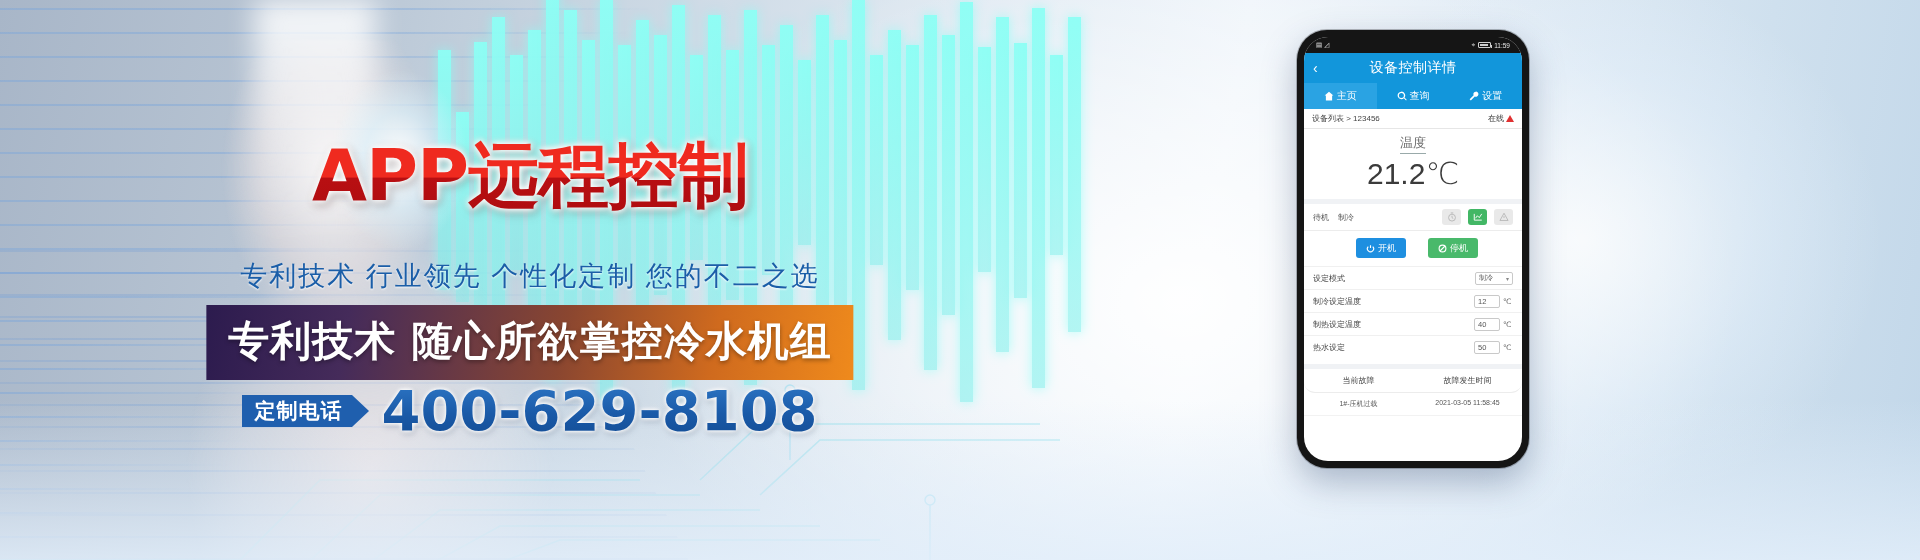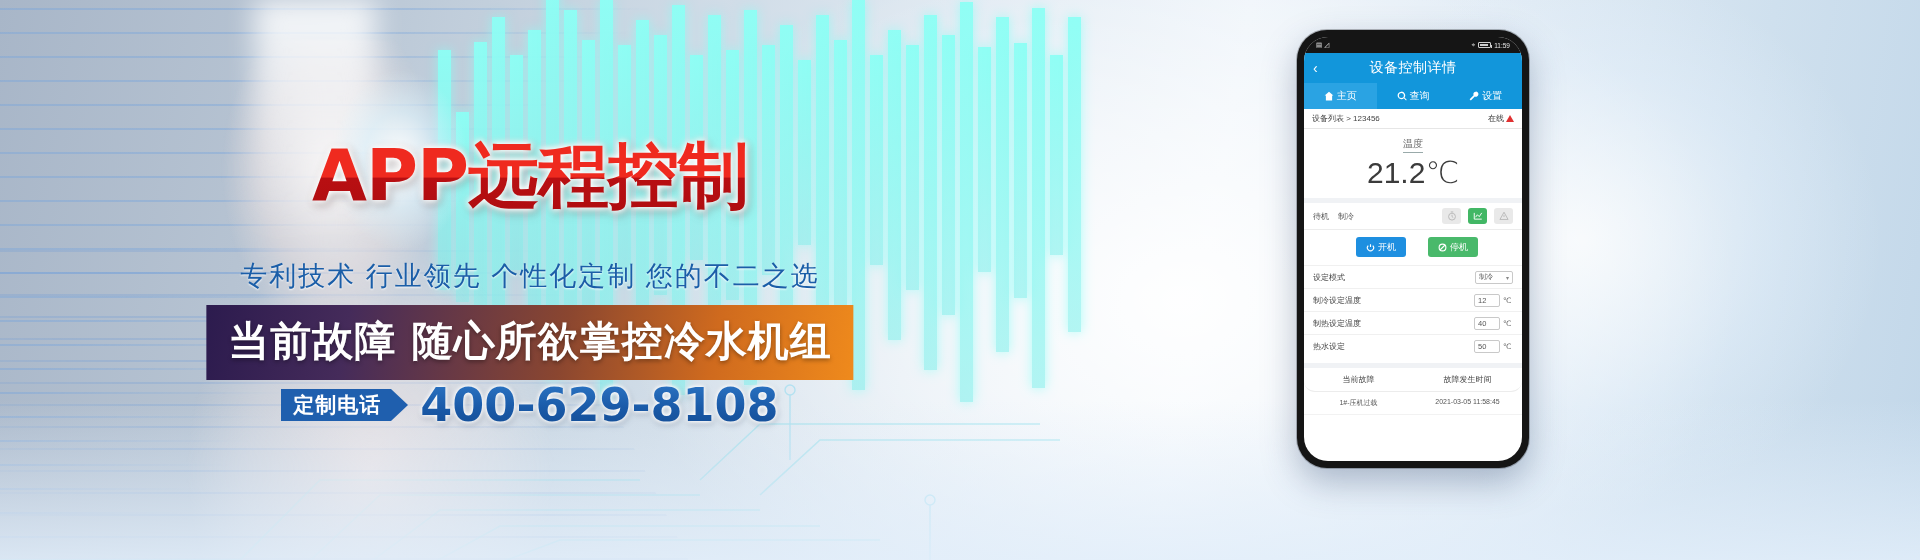--- a/index.html
+++ b/index.html
@@ -155,21 +155,21 @@
   }
   .tag-arrow {
     width: 0; height: 0;
     border-top: 16px solid transparent;
     border-bottom: 16px solid transparent;
     border-left: 17px solid #1f5fae;
     margin-right: 12px;
   }
   .tel {
     font-family: "DejaVu Sans", "Liberation Sans", sans-serif;
-    font-size: 46px;
+    font-size: 56px;
     font-weight: 700;
     letter-spacing: 0px;
     color: #1d5eb0;
     background: linear-gradient(to bottom, #2f79c8 0%, #1a5aa8 55%, #134b92 100%);
     -webkit-background-clip: text; background-clip: text;
     -webkit-text-fill-color: transparent;
     filter: drop-shadow(0 0 2px #fff) drop-shadow(0 0 2px #fff) drop-shadow(1px 2px 2px rgba(40,60,90,0.25));
   }
 
   
@@ -219,21 +219,21 @@
 
   .crumbbar {
     display: flex; align-items: center; justify-content: space-between;
     padding: 4px 8px; font-size: 8px; color: #444;
     border-bottom: 1px solid #e6e6e6; background: #fff;
   }
   .crumbbar .online { display:flex; align-items:center; gap:2px; color:#333; }
   .warn-tri { width: 0; height: 0; border-left: 4px solid transparent; border-right: 4px solid transparent; border-bottom: 7px solid #e03131; }
 
   .readout { text-align: center; padding: 4px 0 8px; background:#fff; }
-  .readout .lbl { font-size: 10px; color: #6b6b6b; border-bottom: 1px solid #9aa; display:inline-block; padding-bottom:1px;}
+  .readout .lbl { font-size: 13px; color: #6b6b6b; border-bottom: 1px solid #9aa; display:inline-block; padding-bottom:1px;}
   .readout .val { font-size: 30px; color: #3b3b3b; font-weight: 300; margin-top: 2px; letter-spacing: 0px; }
 
   .divider { height: 5px; background: #f0f2f5; }
 
   .moderow {
     display: flex; align-items: center; padding: 5px 9px; gap: 9px;
     border-bottom: 1px solid #ececec; background:#fff;
   }
   .moderow .m { font-size: 8px; color: #555; }
   .icobtns { margin-left: auto; display: flex; gap: 7px; }
@@ -350,21 +350,21 @@
   <div class="beam"></div>
   <div class="glow-finger"></div>
   <div class="rightglow"></div>
   <div class="bottom-glow"></div>
 
   <div class="copy">
     <div class="headline">APP远程控制</div>
     <div class="subhead">专利技术 行业领先 个性化定制 您的不二之选</div>
 
     <div class="hl-bar">
-      <span>当前故障 随心所欲掌控冷水机组</span>
+      <span>专利技术 随心所欲掌控冷水机组</span>
     </div>
 
     <div class="phoneline">
       <div class="tag">定制电话</div>
       <div class="tag-arrow"></div>
       <div class="tel">400-629-8108</div>
     </div>
   </div>
 
   <div class="phone">

